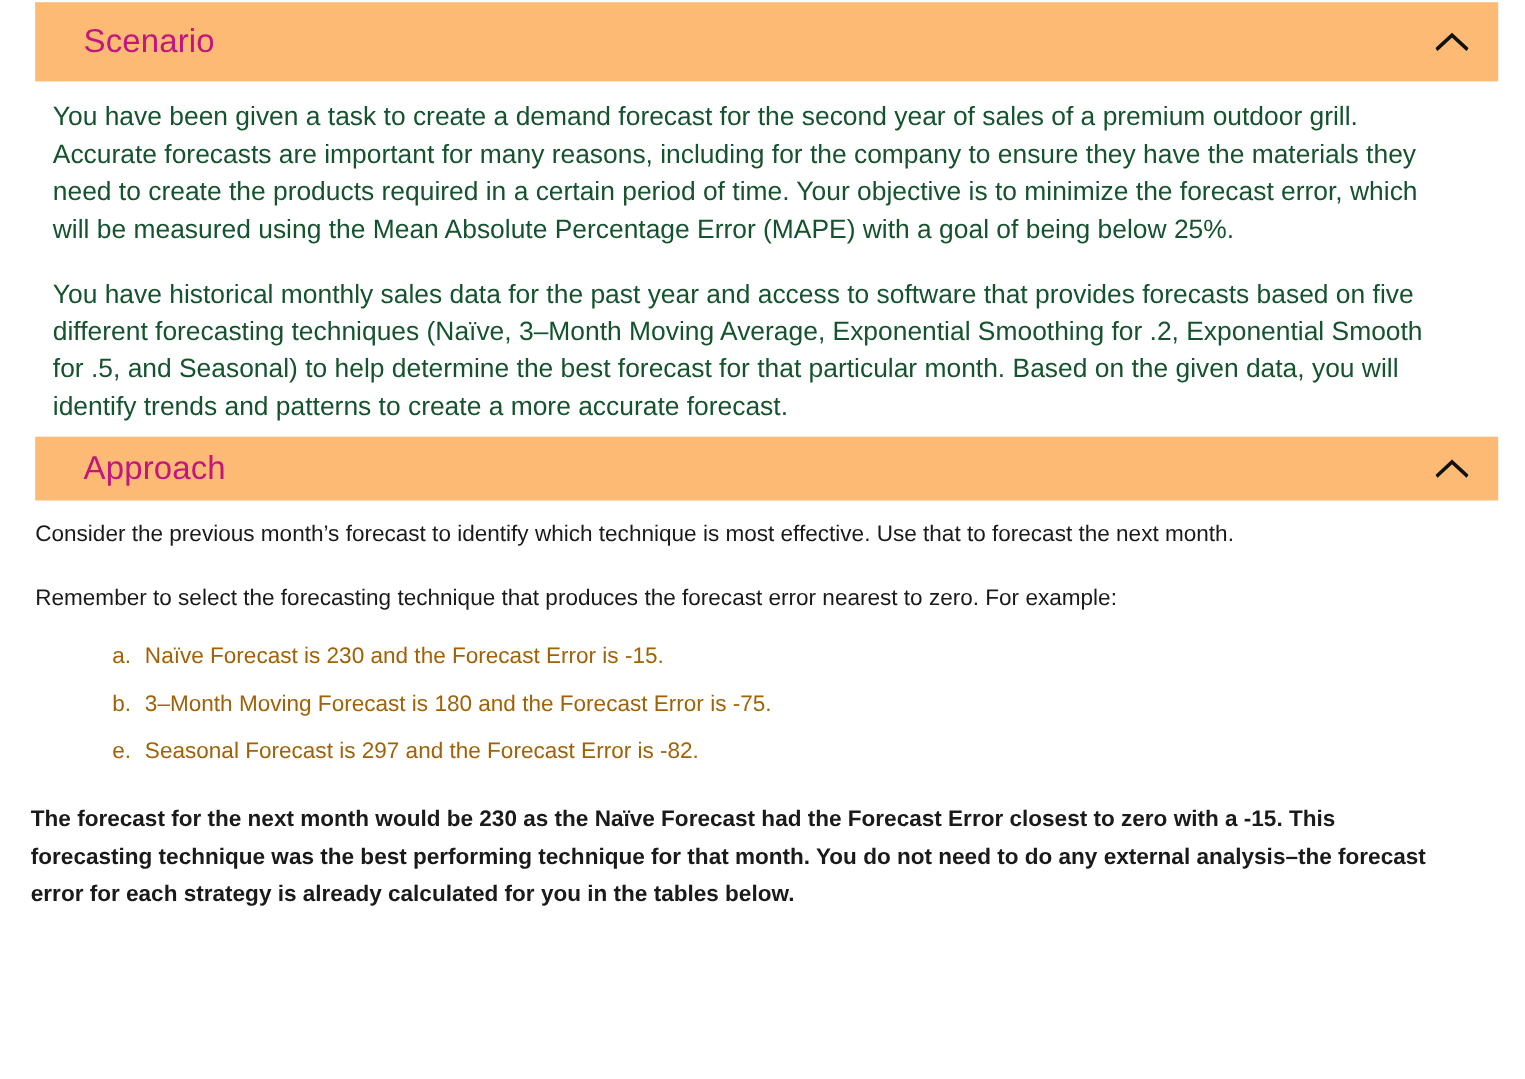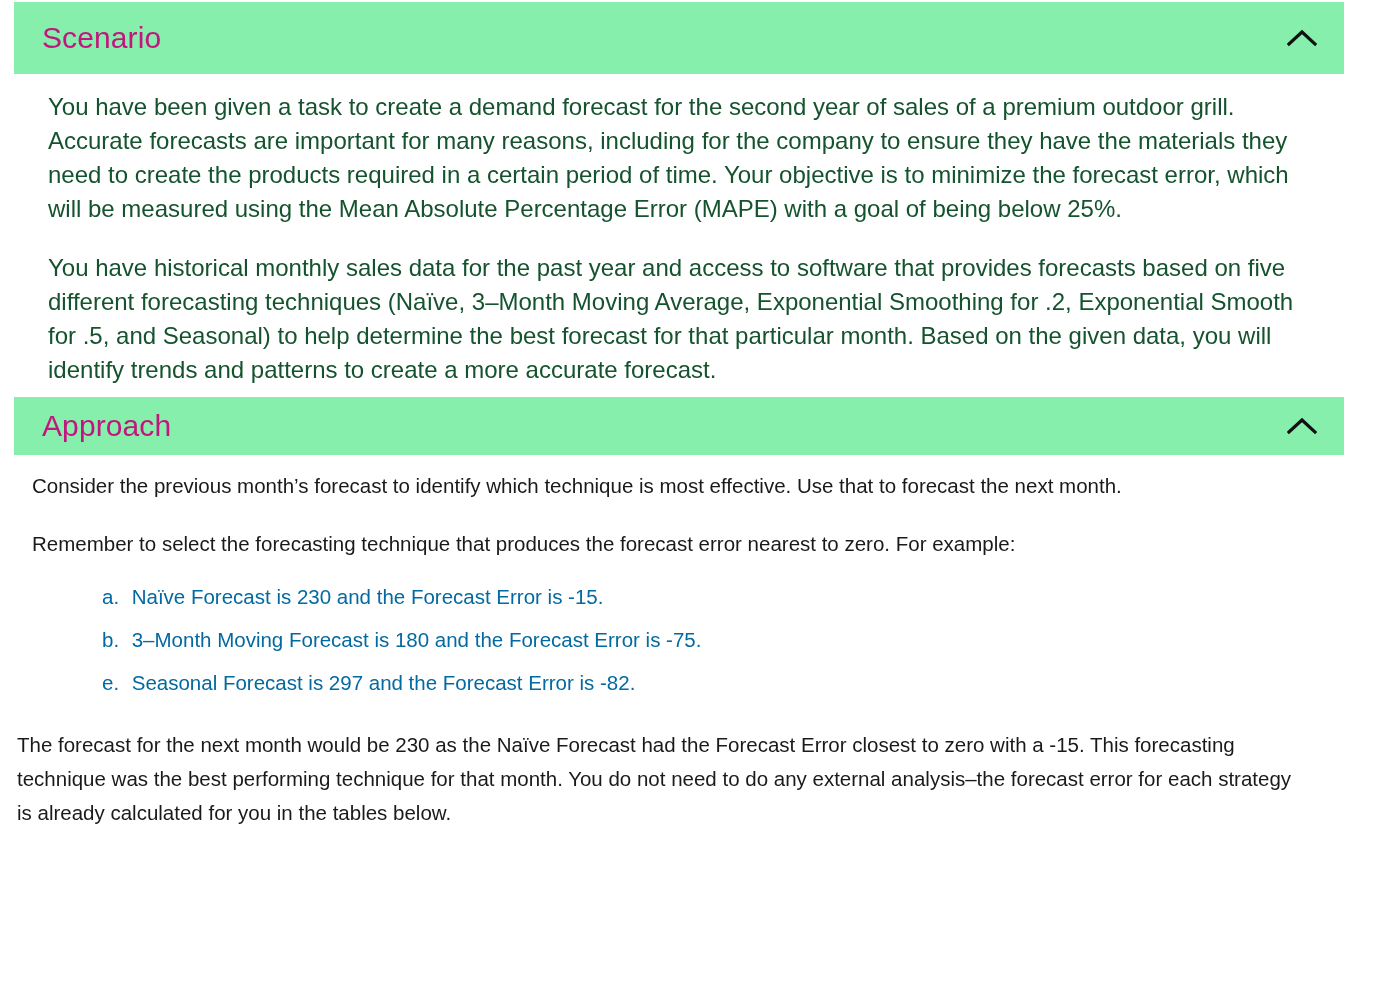--- a/index.html
+++ b/index.html
@@ -14,28 +14,28 @@
     color: #1a1a1a;
     overflow: hidden;
   }
   .page {
     width: 1386px;
     position: relative;
   }
 
   
   .section-header {
-    background: #86efac;
+    background: #fdba74;
     display: flex;
     align-items: center;
     justify-content: space-between;
-    padding: 0 22px 0 28px;
+    padding: 0 22px 0 44px;
     box-sizing: border-box;
     width: 1330px;
-    margin-left: 14px;
+    margin-left: 32px;
   }
   .section-header.first { height: 72px; margin-top: 2px; }
   .section-header.second { height: 58px; }
 
   .section-title {
     color: #c2157f;
     font-size: 30px;
     font-weight: normal;
     letter-spacing: 0.1px;
     line-height: 1;
@@ -81,33 +81,34 @@
   }
 
   ol.examples {
     list-style: none;
     margin: 14px 0 0 0;
     padding: 0 0 0 70px;
   }
   ol.examples li {
     font-size: 20.5px;
     line-height: 43px;
-    color: #0369a1;
+    color: #a16207;
     white-space: nowrap;
   }
   ol.examples li .marker {
     display: inline-block;
     min-width: 24px;
   }
 
   .closing {
-    margin: 24px 0 0 1px;
+    margin: 24px 0 0 12px;
     padding: 0 84px 0 16px;
     font-size: 20.5px;
     line-height: 34px;
+    font-weight: bold;
   }
 </style>
 </head>
 <body>
 
 <div class="page">
 
   <div class="section-header first">
     <span class="section-title">Scenario</span>
     <button class="chevron-btn">

